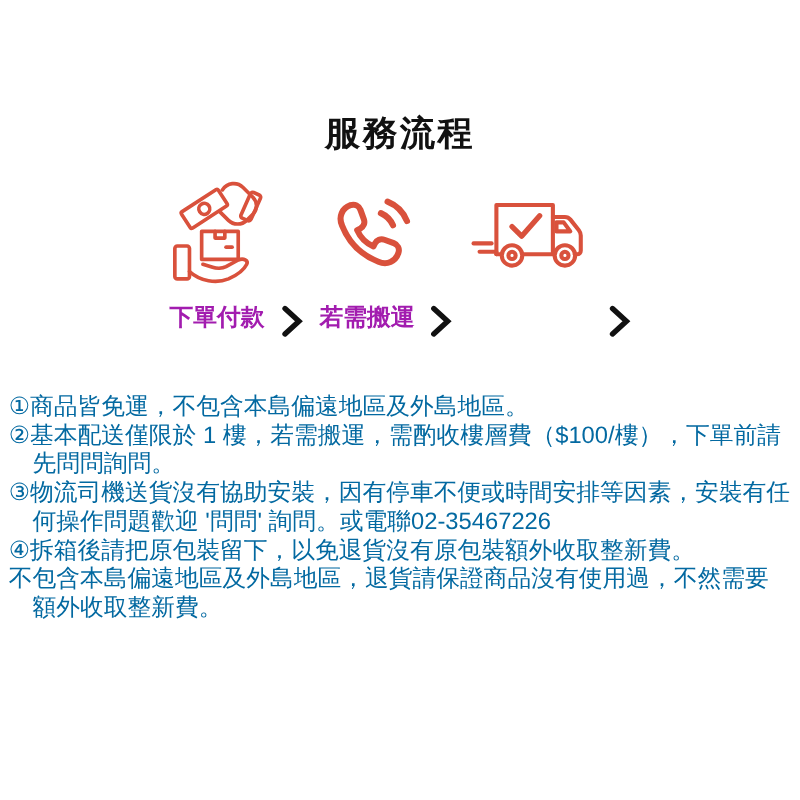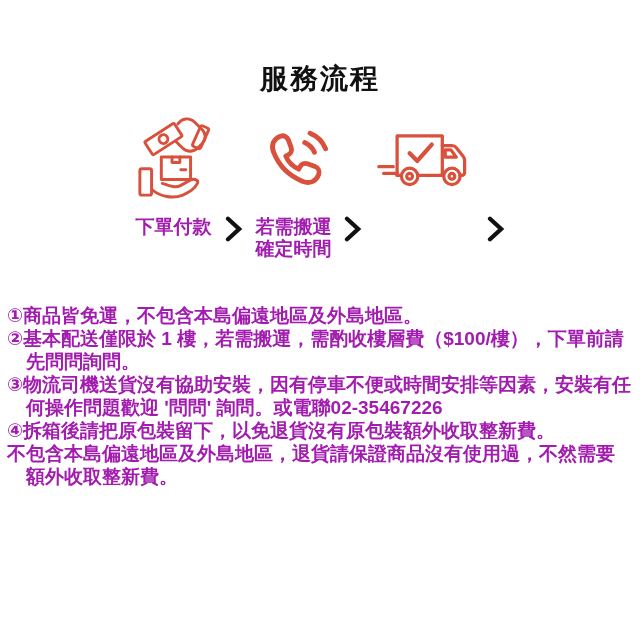--- a/index.html
+++ b/index.html
@@ -2,41 +2,41 @@
 <html><head>
 <meta charset="utf-8">
 <style>
   html,body{margin:0;padding:0;}
   body{
     width:640px;height:640px;background:#ffffff;overflow:hidden;
     font-family:"Liberation Sans","DejaVu Sans",sans-serif;
     color:#111111;
     -webkit-font-smoothing:antialiased;
   }
-  .page{width:640px;height:560px;box-sizing:border-box;padding-top:34px;margin-top:26px;}
+  .page{width:640px;height:560px;box-sizing:border-box;padding-top:88px;}
   .title{
     margin:0;text-align:center;font-size:28px;font-weight:700;
     letter-spacing:2px;color:#111111;
   }
   .flow{
     margin-top:14px;display:flex;justify-content:center;
     align-items:flex-start;gap:12px;
   }
   .step{display:flex;flex-direction:column;align-items:center;}
   .step .iconbox{
     height:96px;display:flex;align-items:center;justify-content:center;
   }
   .step .label{
     margin-top:8px;font-size:19px;font-weight:700;color:#a21caf;
     line-height:22px;text-align:left;white-space:nowrap;
   }
   .chevron{margin-top:104px;display:flex;align-items:center;}
   .notes{
-    margin:44px 7px 0 7px;font-size:19px;line-height:23px;color:#a21caf;
-    font-weight:700;
+    margin:44px 7px 0 7px;font-size:19px;line-height:23px;color:#0369a1;
+    font-weight:400;
   }
   .note{padding-left:1em;text-indent:-1em;}
   svg{display:block;}
 </style>
 </head>
 <body>
 
 <div class="page">
 
   <h1 class="title">服務流程</h1>
@@ -72,21 +72,20 @@
 
     <div class="step">
       <div class="iconbox">
         <svg width="70" height="72" viewBox="0 0 72 72" fill="none" stroke="#D9513C" stroke-width="5" stroke-linecap="round" stroke-linejoin="round">
           <path d="M15 28 c-3 -7 0 -14 7 -16.5 c3.5 -1.2 7 0.5 8.2 3.8 l2.8 7.7 c1.1 3.1 -0.2 6.4 -3.1 7.8 l-2.4 1.2 c2.6 6 7.4 10.8 13.4 13.4 l1.2 -2.4 c1.4 -2.9 4.7 -4.2 7.8 -3.1 l7.7 2.8 c3.3 1.2 5 4.7 3.8 8.2 C59 58 52 61 45 58 C31 52.5 20.5 42 15 28 z"></path>
           <path d="M47 18 c4.5 2 8 5.5 10 10"></path>
           <path d="M52.5 8.5 c7.5 3 13 8.5 16 16"></path>
         </svg>
       </div>
       <div class="label">若需搬運</div>
-      <div class="label" style="margin-top:0;">確定時間</div>
     </div>
 
     <span class="chevron">
       <svg width="19" height="26" viewBox="0 0 20 28" fill="none" stroke="#111111" stroke-width="4.6" stroke-linecap="round" stroke-linejoin="miter">
         <polyline points="3,3 15,14 3,25"></polyline>
       </svg>
     </span>
 
     <div class="step">
       <div class="iconbox">

